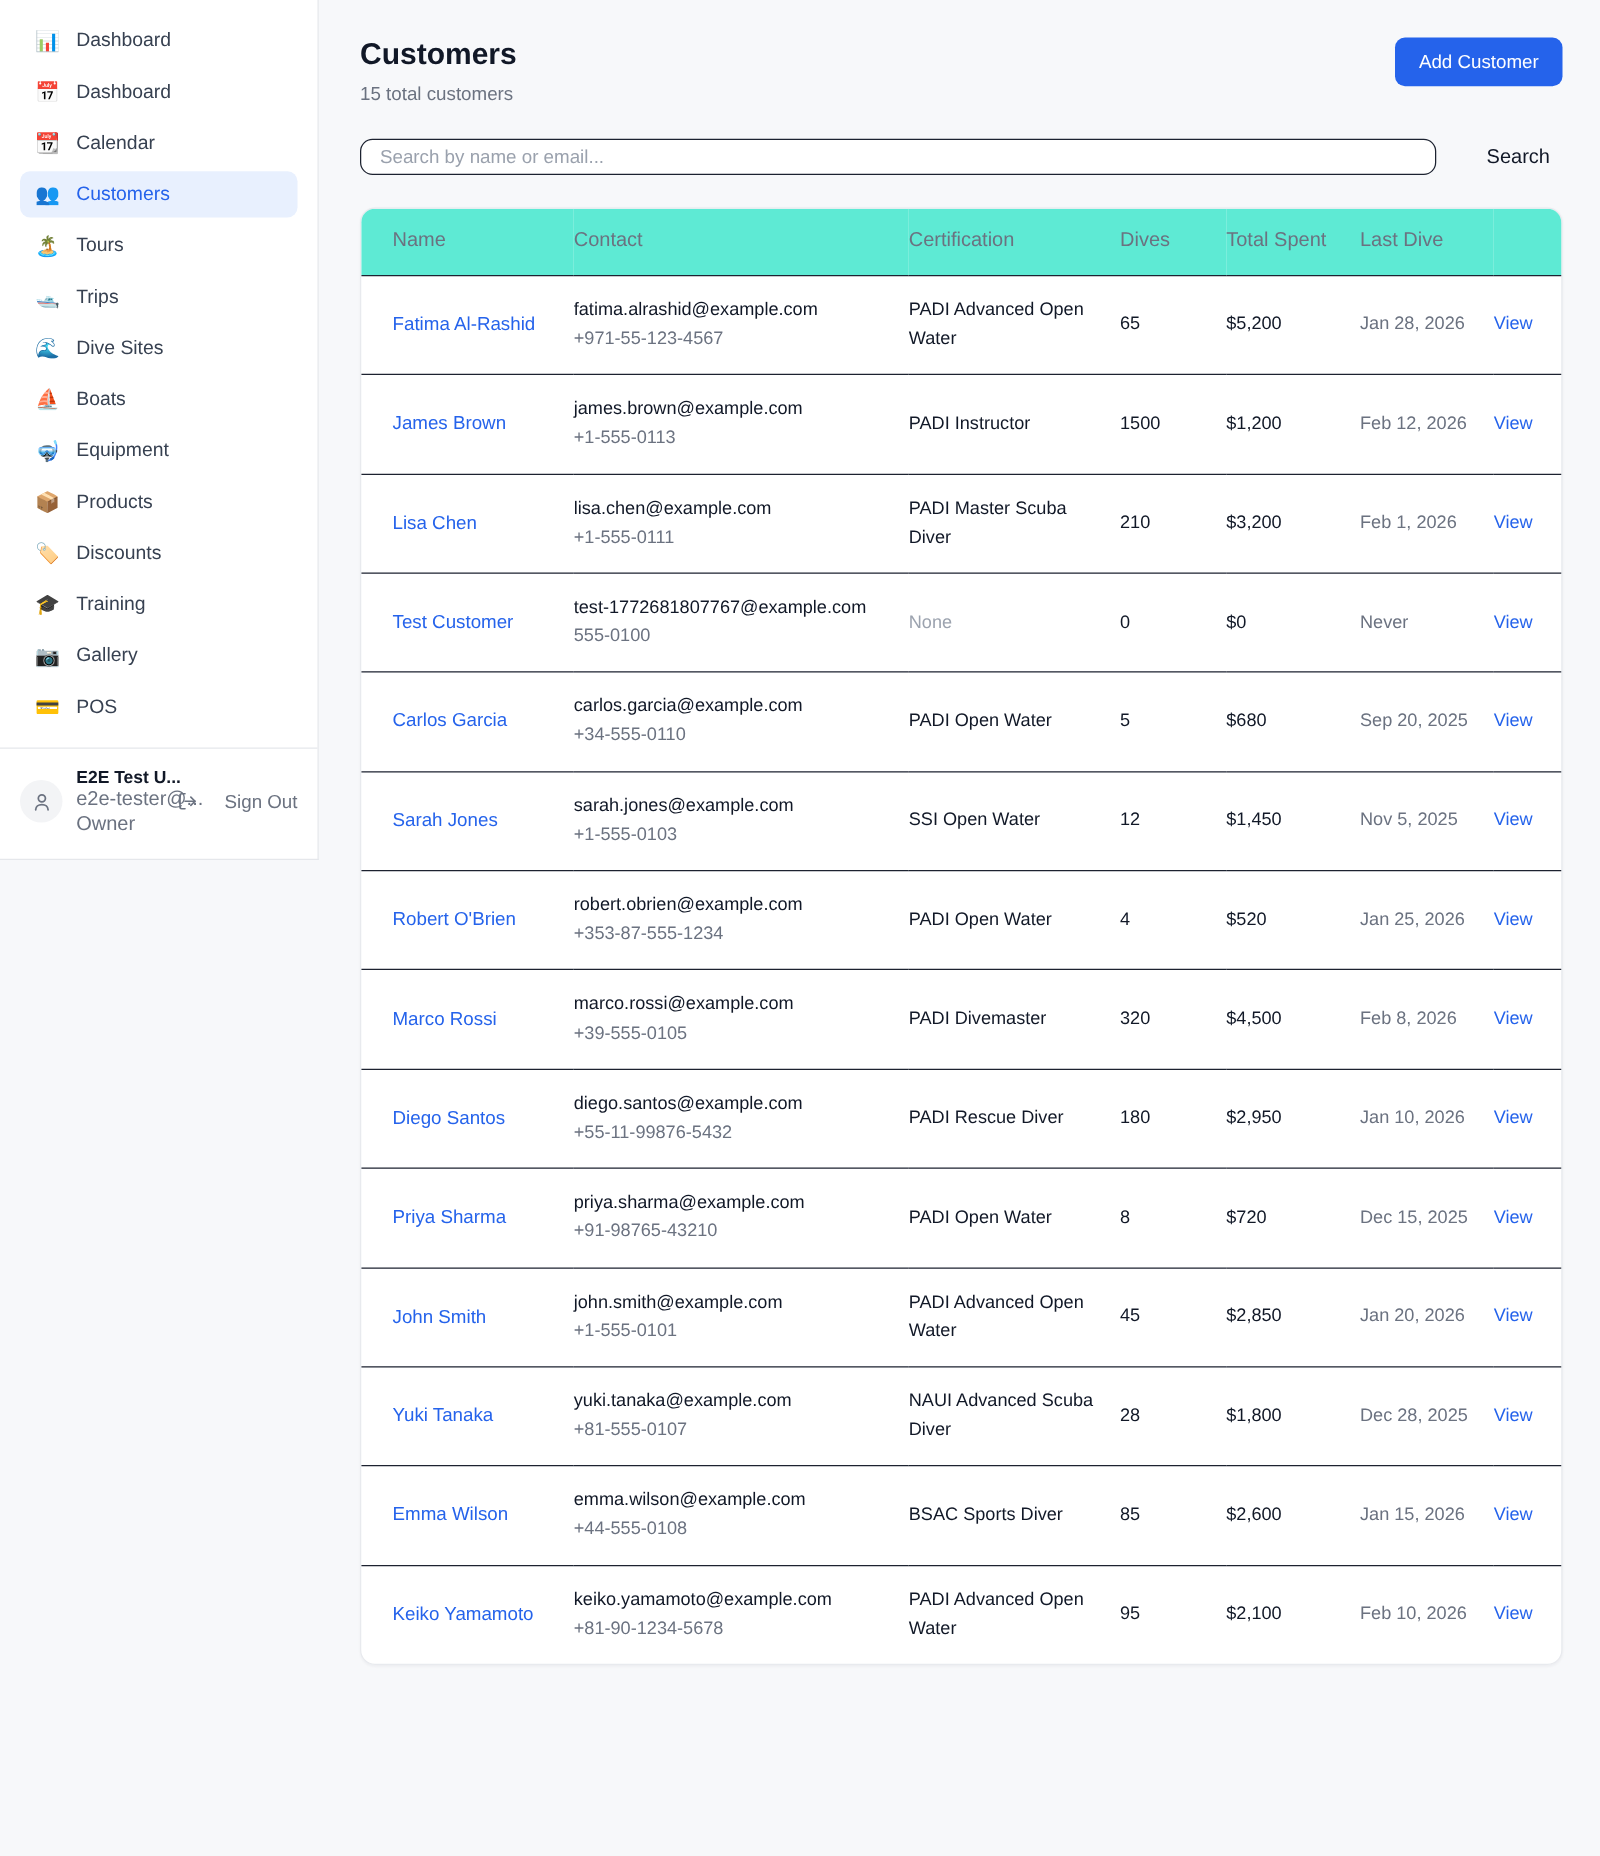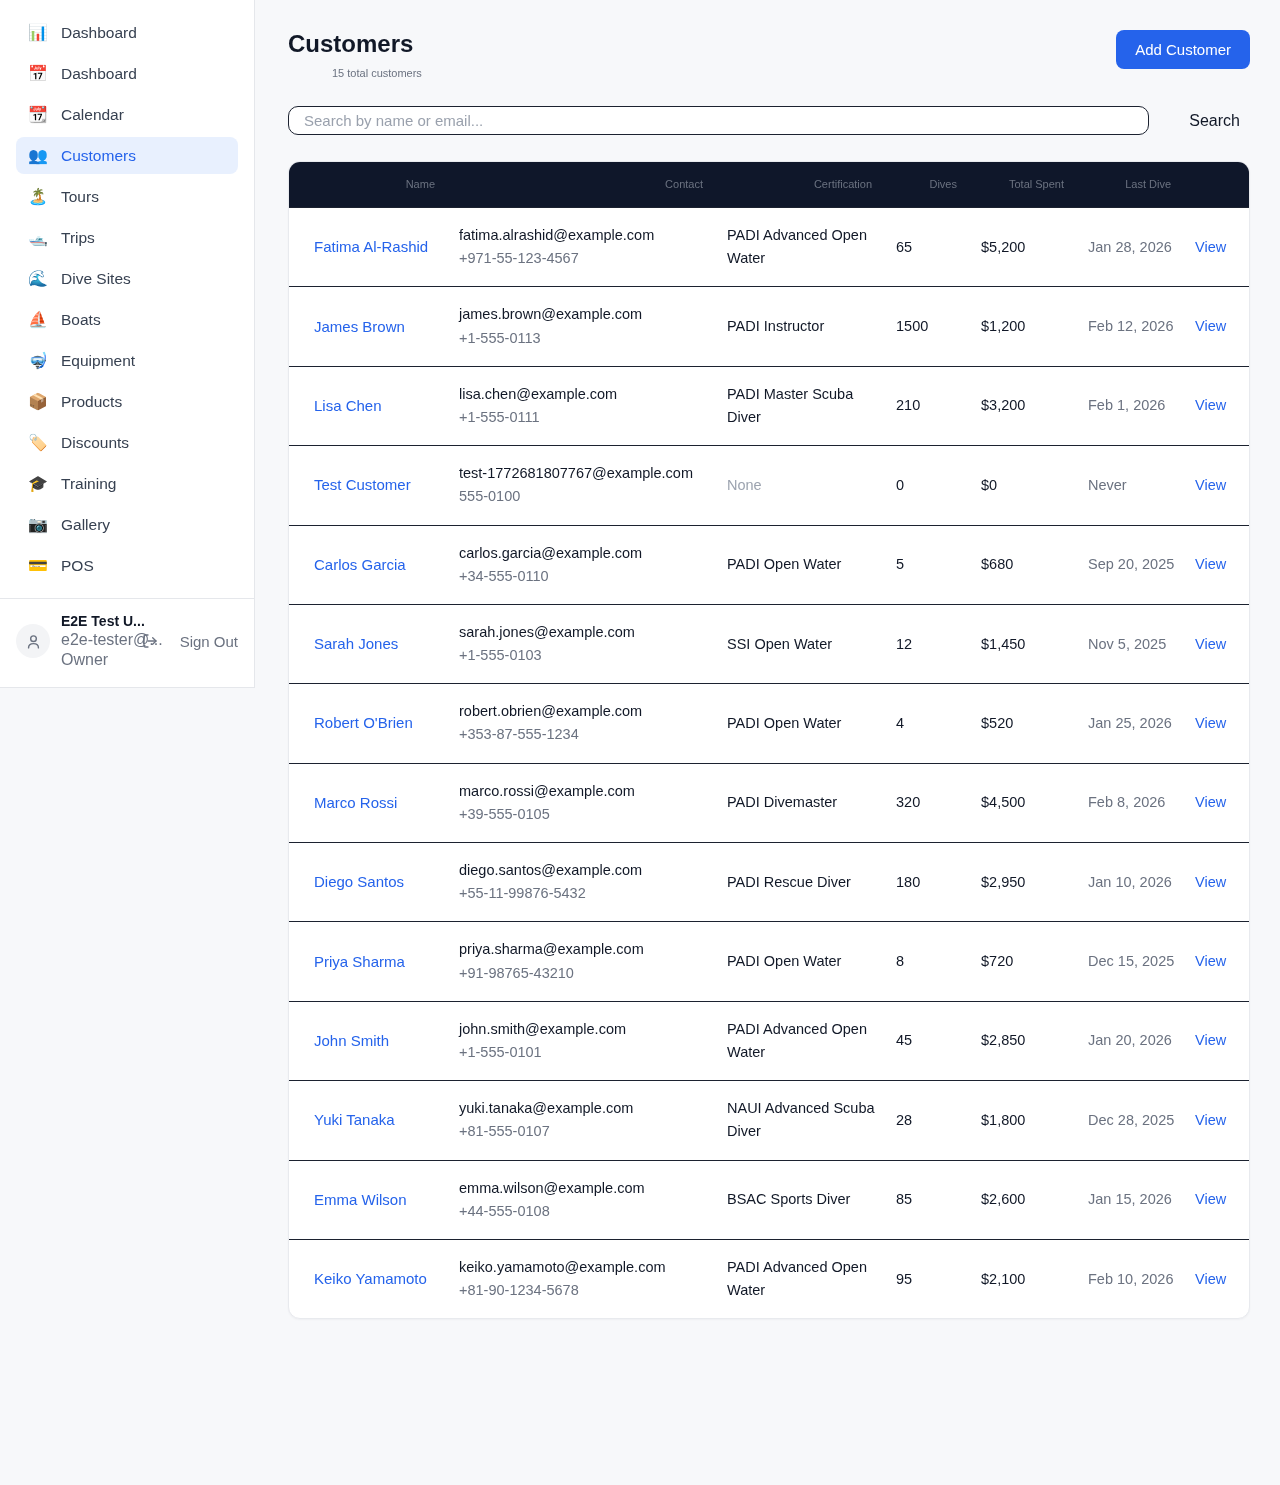--- a/index.html
+++ b/index.html
@@ -52,21 +52,21 @@
     background: none; border: none; cursor: pointer;
     color: #6b7280; font-size: 15px;
     font-family: "Liberation Sans", sans-serif;
     padding: 0; flex-shrink: 0;
   }
 
   
   .main { flex: 1; padding: 30px 30px 34px 33px; min-width: 0; }
   .page-header { display: flex; justify-content: space-between; align-items: flex-start; }
   .page-title { font-size: 24px; font-weight: 700; color: #111827; }
-  .page-subtitle { font-size: 11px; color: #6b7280; margin-top: 9px; margin-left: 44px; }
+  .page-subtitle { font-size: 15px; color: #6b7280; margin-top: 9px; }
   .add-customer-btn {
     background: #2563eb; color: #ffffff;
     font-size: 15px; font-weight: 500;
     font-family: "Liberation Sans", sans-serif;
     border: none; border-radius: 8px;
     padding: 11px 19px; cursor: pointer;
   }
   .search-row { display: flex; align-items: center; margin-top: 27px; }
   .search-input {
     flex: 1; height: 29px;
@@ -88,23 +88,23 @@
   .table-card {
     margin-top: 26px;
     background: #ffffff;
     border: 1px solid #e8eaee;
     border-radius: 12px;
     box-shadow: 0 1px 2px rgba(16,24,40,.04);
     overflow: hidden;
   }
   table { width: 100%; border-collapse: collapse; table-layout: fixed; }
   thead th {
-    background: #0f172a;
-    color: #6b7280; font-size: 11px; font-weight: 400;
-    text-align: right; vertical-align: middle;
+    background: #5eead4;
+    color: #6b7280; font-size: 16px; font-weight: 400;
+    text-align: left; vertical-align: middle;
     padding: 14px 24px 14px 0;
     border-bottom: 1px solid #1c2230;
     line-height: 1.55;
   }
   thead th:first-child { padding-left: 25px; }
   tbody td {
     padding: 16px 16px 16px 0;
     border-bottom: 1px solid #1c2230;
     vertical-align: middle;
     font-size: 14.5px; line-height: 1.6;

